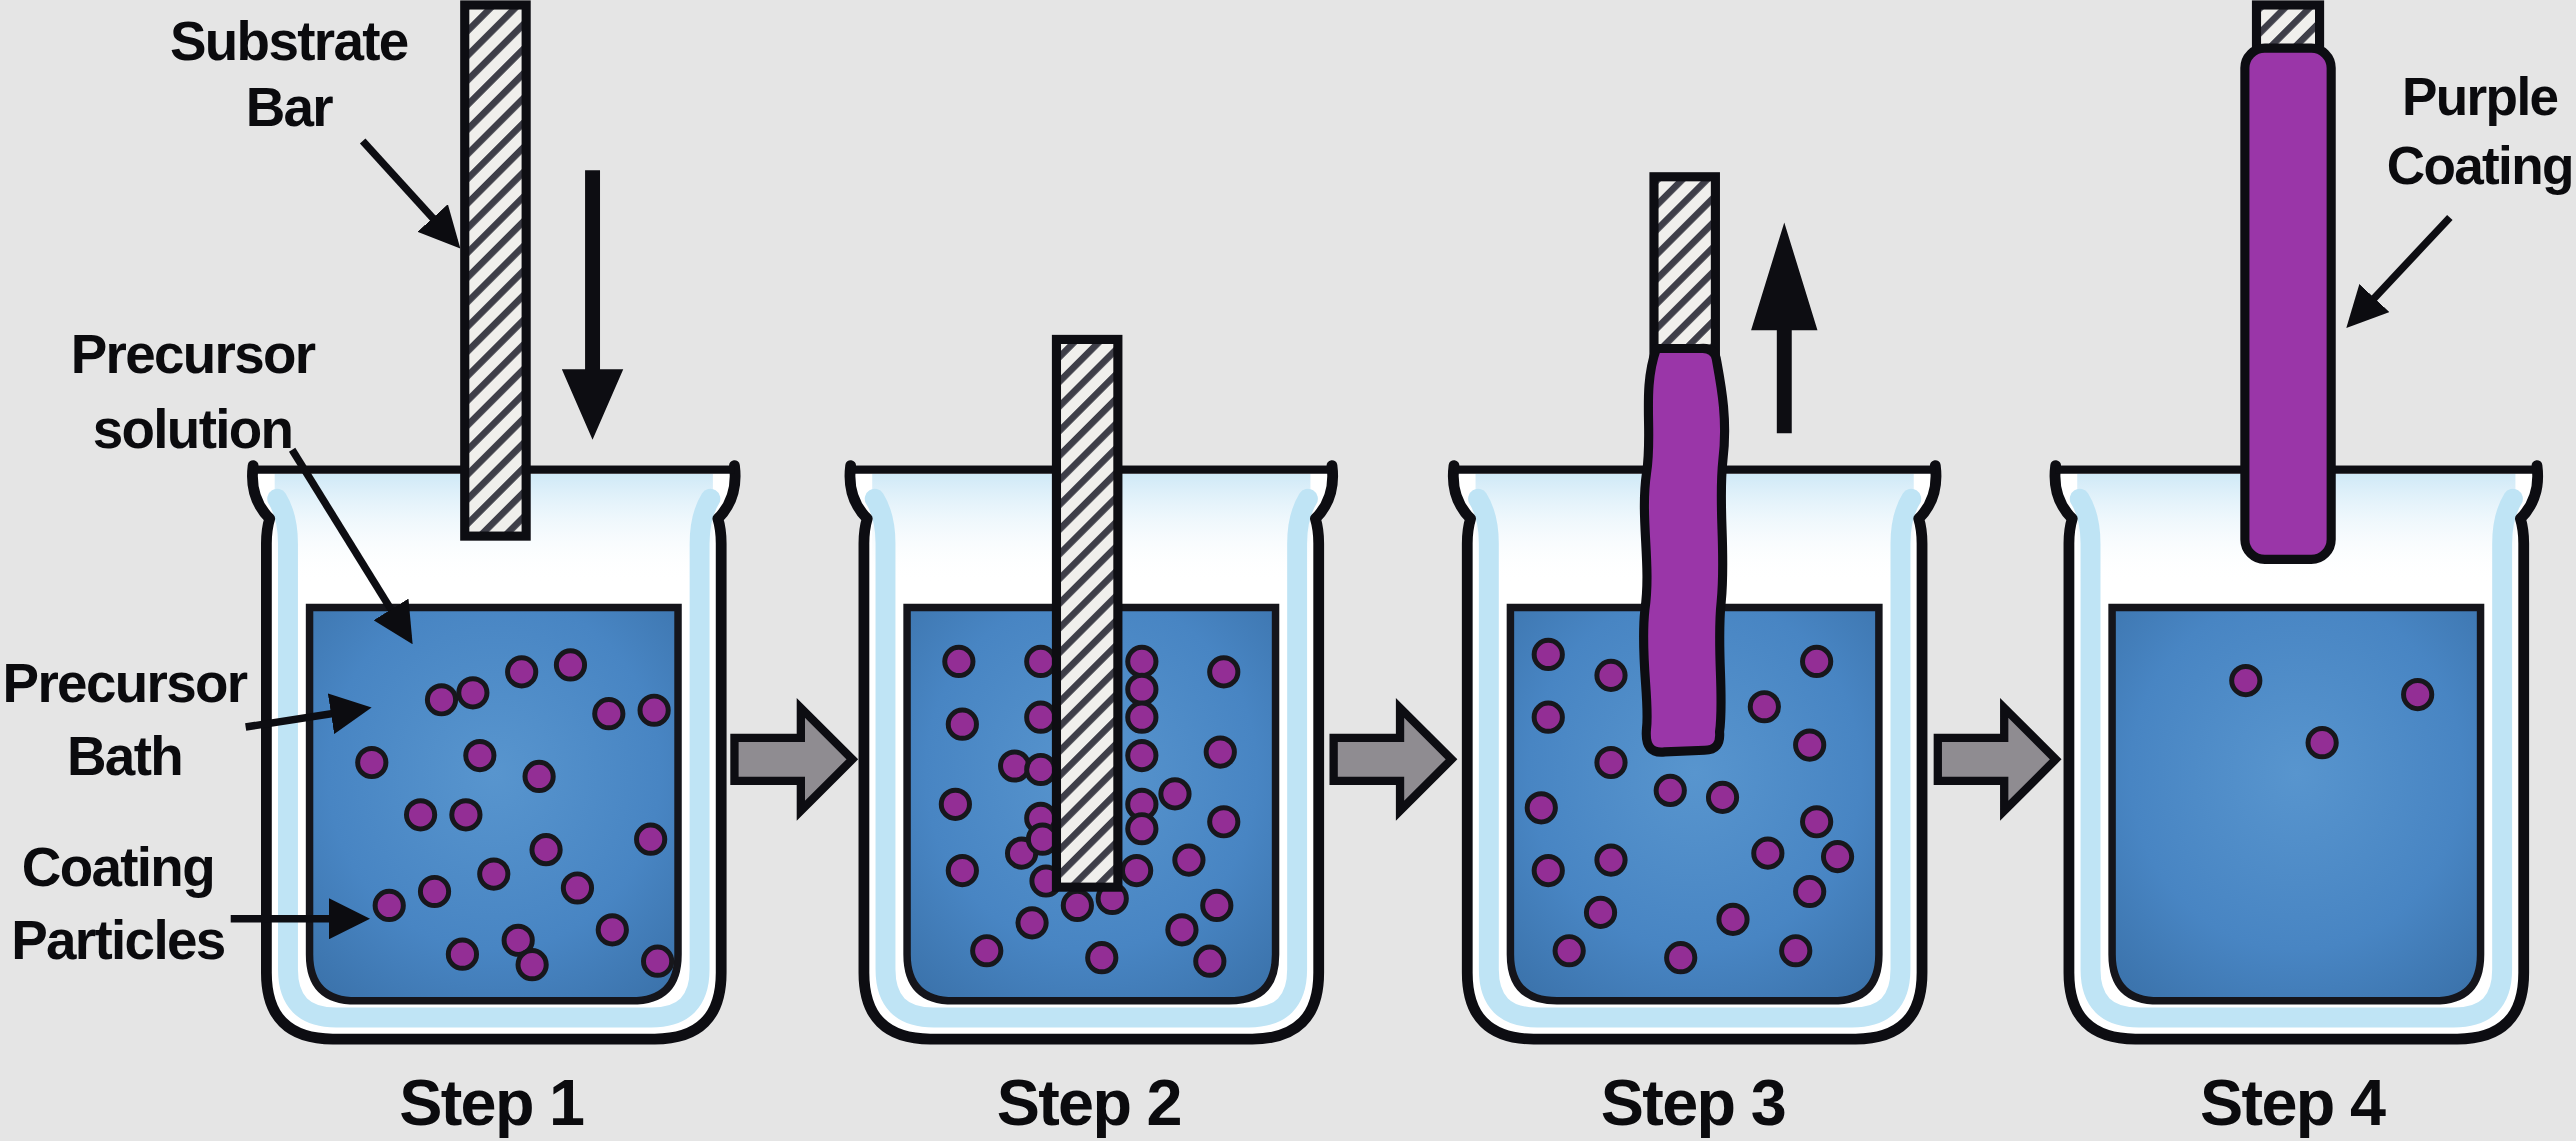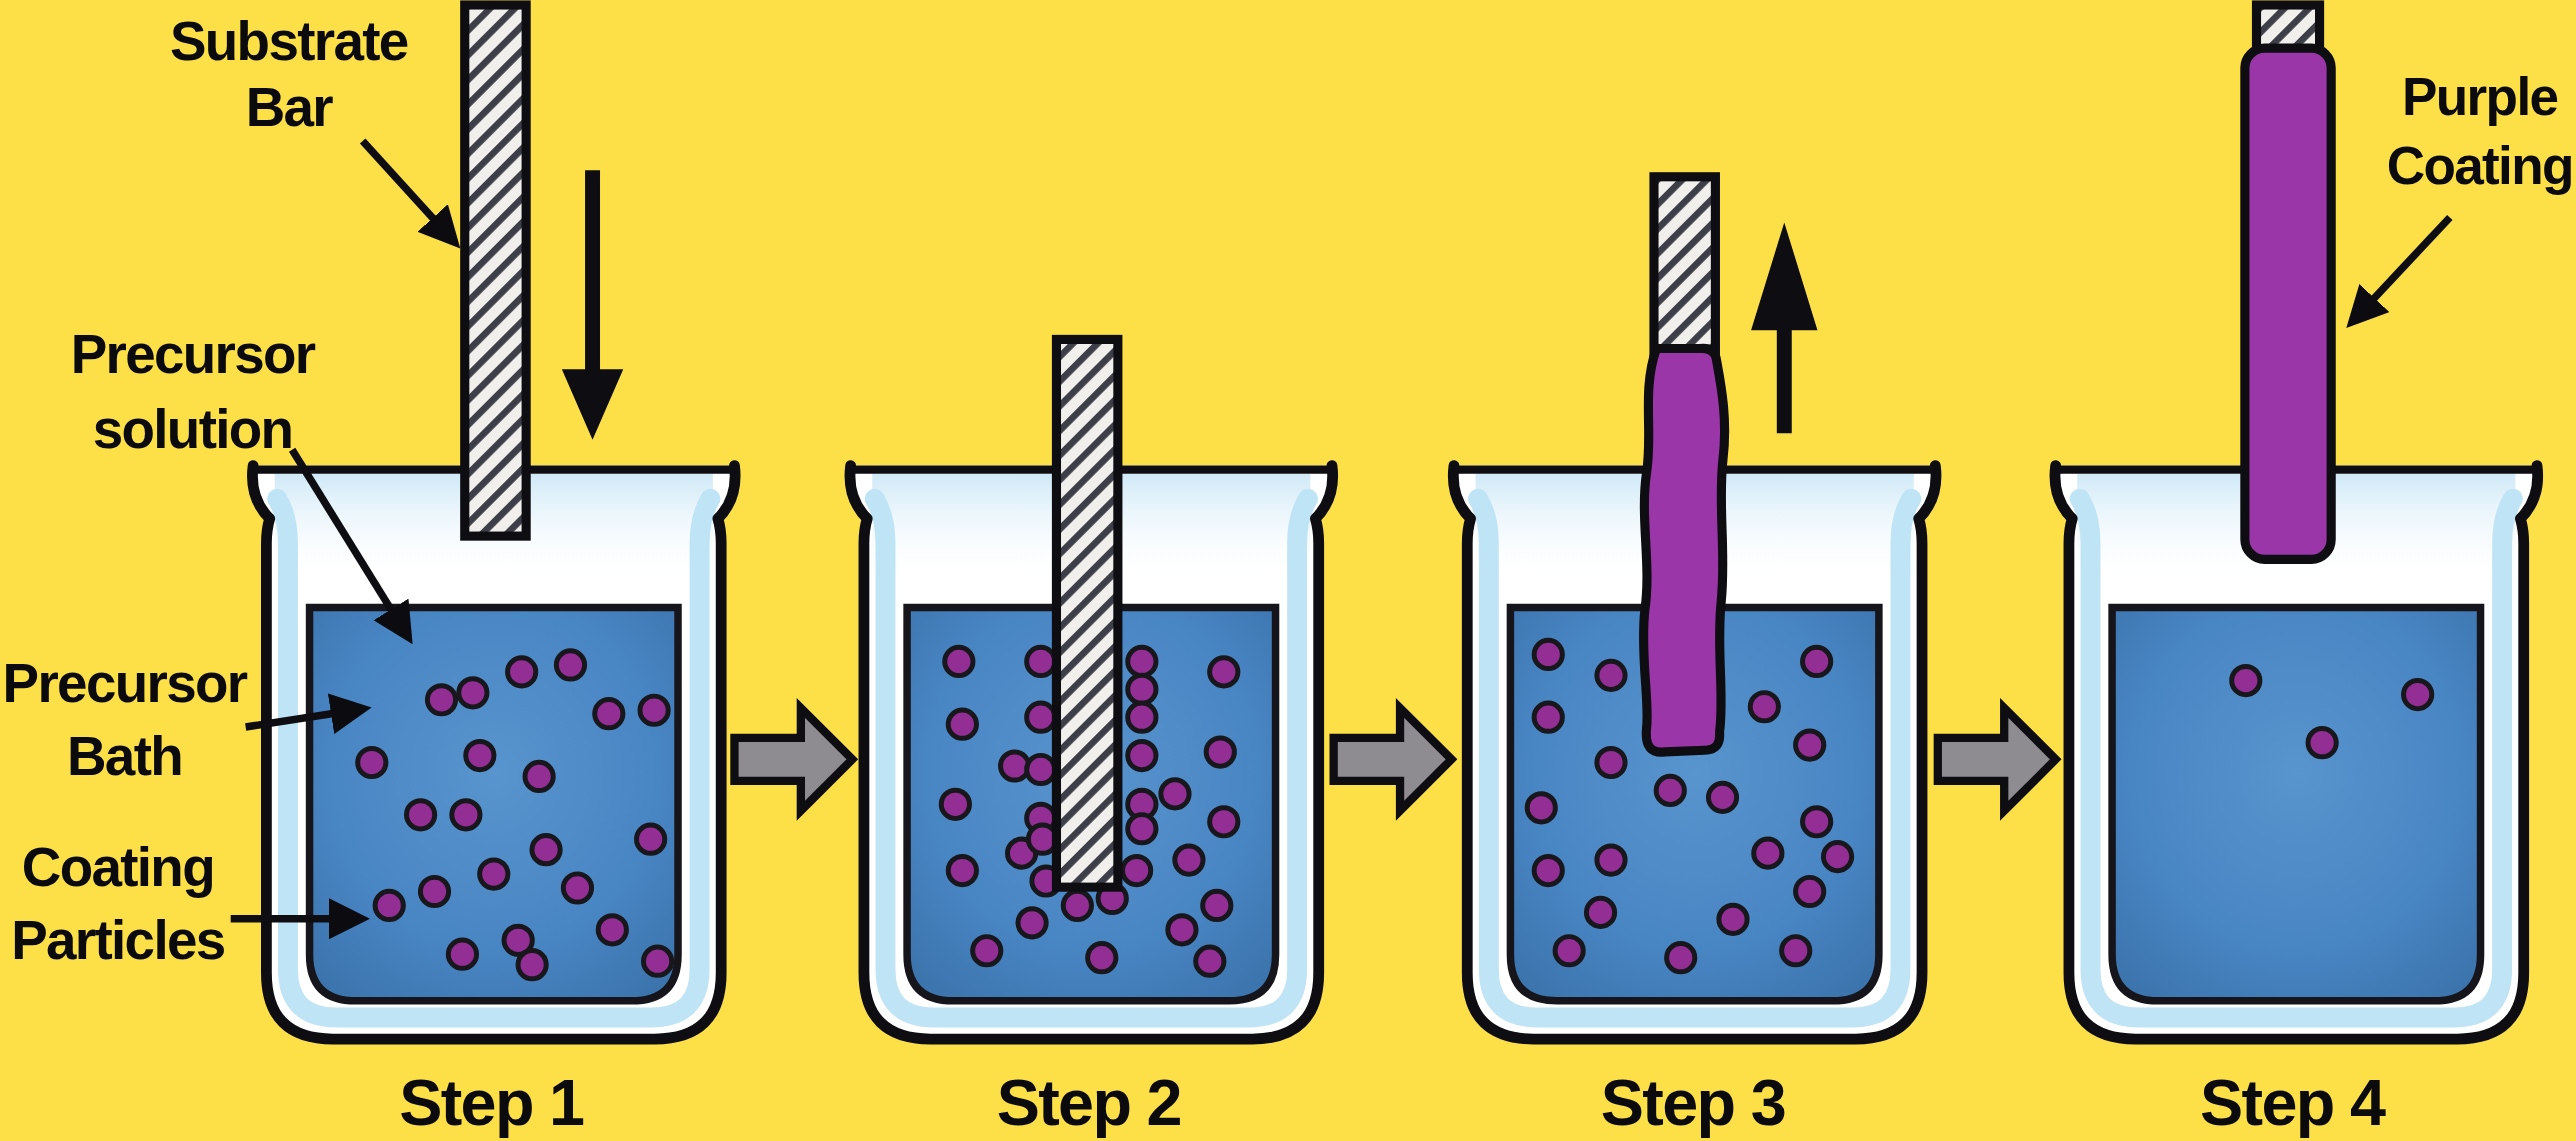--- a/index.html
+++ b/index.html
@@ -1,16 +1,16 @@
 <!DOCTYPE html>
 <html style="--liquid_center: #5895ce; --liquid_mid: #4885c3; --liquid_edge: #3a71a9; --particle: #932e95; --coating: #9a36a8; --glass: #bfe4f5; --rim_tint: #cfe9f7; --process_arrow: #8f8c91; --outline: #0d0d12; --hatch_bg: #f0efec; --hatch_stripe: #3e3e48;font-size:13.3px"><head>
 <meta charset="utf-8">
 <style>
   html,body{margin:0;padding:0;background:#ffffff;}
-  .stage{width:100%;max-width:2576px;margin:0 auto;background:#fde047;}
+  .stage{width:100%;max-width:2576px;margin:0 auto;background:#e5e5e5;}
   svg{display:block;width:100%;height:auto;}
   text{font-family:"Liberation Sans","DejaVu Sans",sans-serif;font-weight:700;fill:#0b0b0e;letter-spacing:-2px;}
   .lbl{font-size:66px;}
   .lbl-right{font-size:64px;}
   .step{font-size:78px;}
   .glass-fill{fill:#ffffff;}
   .glass-band{fill:none;stroke:var(--glass,#bfe4f5);stroke-width:24;stroke-linecap:round;}
   .glass-outline{fill:none;stroke:var(--outline,#0d0d12);stroke-width:13;stroke-linejoin:round;stroke-linecap:round;}
   .rim-line{stroke:var(--outline,#0d0d12);stroke-width:10;}
   .rim-tint{fill:url(#rimTint);}

